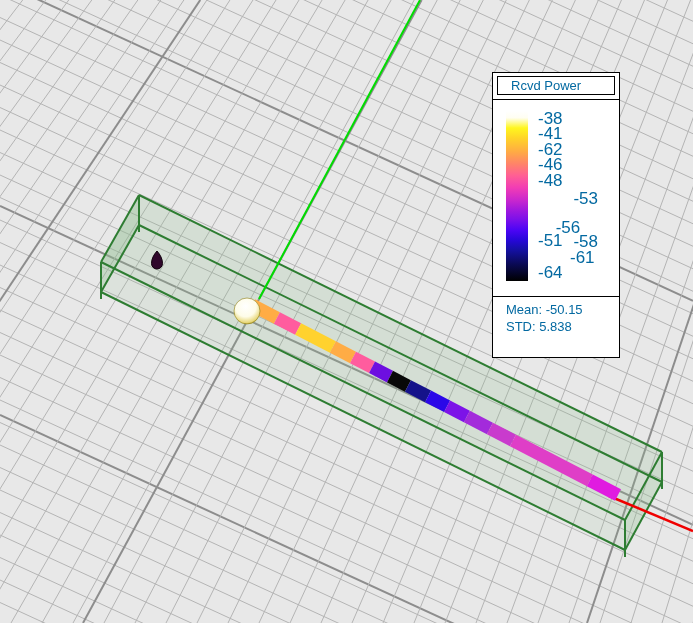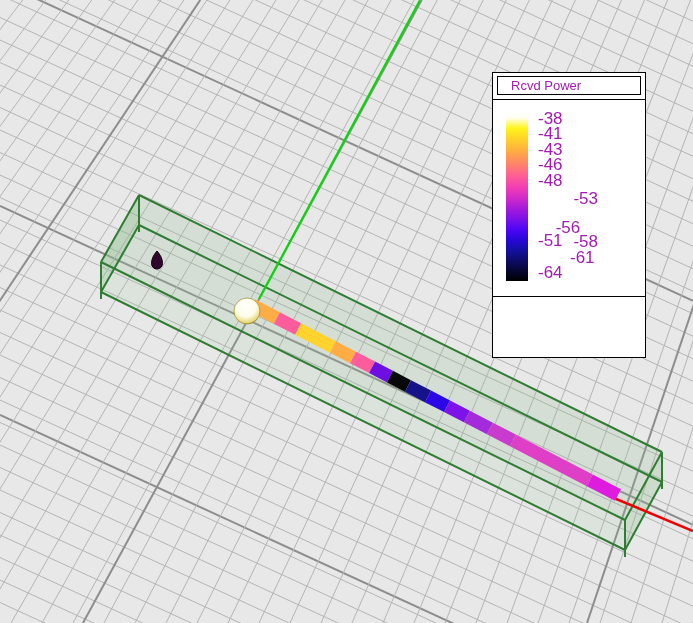--- a/index.html
+++ b/index.html
@@ -1,22 +1,22 @@
 <!DOCTYPE html>
 <html><head>
 <meta charset="utf-8">
 <style>
   html,body{margin:0;padding:0;background:#e8e8e8;}
   #app{position:relative;width:693px;height:623px;overflow:hidden;
        font-family:"Liberation Sans",sans-serif;}
   #scene{position:absolute;left:0;top:0;}
   
-  #legend{position:absolute;left:492px;top:72px;width:154px;height:286px;
+  #legend{position:absolute;left:492px;top:72px;width:128px;height:286px;
           background:#ffffff;border:1px solid #000;box-sizing:border-box;
-          color:#a21caf;font-size:13px;}
+          color:#0369a1;font-size:13px;}
   .sec{box-sizing:border-box;border-bottom:1px solid #000;}
   .lg-row{margin:3px 4px;border:1px solid #000;height:17px;line-height:17px;
           padding-left:13px;box-sizing:content-box;}
   .sec-title{height:24px;}
   .sec-type{height:25px;}
   .sec-bar{position:relative;height:197px;}
   #colorbar{position:absolute;left:13px;top:11px;width:22px;height:170px;}
   .tick{position:absolute;left:45px;width:60px;height:16px;line-height:16px;
         font-size:17px;}
   .sec-stats{border-bottom:none;padding:4px 0 0 13px;}
@@ -213,25 +213,29 @@
     <div class="sec sec-title">
       <div class="lg-row">
         <span>Rcvd Power</span>
       </div>
     </div>
     <div class="sec sec-bar">
       <div id="colorbar" style="background: linear-gradient(rgb(255, 255, 255) 0%, rgb(255, 254, 242) 4%, rgb(255, 246, 30) 10%, rgb(255, 212, 40) 16%, rgb(255, 171, 68) 24%, rgb(255, 132, 104) 31%, rgb(255, 95, 148) 38%, rgb(242, 61, 180) 45%, rgb(204, 40, 204) 52%, rgb(162, 25, 221) 58%, rgb(122, 16, 234) 64%, rgb(76, 5, 245) 70%, rgb(38, 7, 216) 76%, rgb(20, 16, 160) 82%, rgb(10, 10, 85) 90%, rgb(0, 0, 0) 100%);"></div>
       <div id="ticks">
           <div class="tick" style="top: 10.7273px;">-38</div>
           <div class="tick" style="top: 26.1818px;">-41</div>
-          <div class="tick" style="top: 41.6364px;">-43</div>
+          <div class="tick" style="top: 41.6364px;">-62</div>
           <div class="tick" style="top: 57.0909px;">-46</div>
           <div class="tick" style="top: 72.5455px;">-48</div>
           <div class="tick" style="top: 103px; margin-top: 30px;">-51</div>
           <div class="tick" style="top: 91px; text-align: right;">-53</div>
           <div class="tick" style="top: 120px; text-align: center;">-56</div>
           <div class="tick" style="top: 134.364px; text-align: right;">-58</div>
           <div class="tick" style="top: 149.818px; margin-left: 32px;">-61</div>
           <div class="tick" style="top: 165.273px;">-64</div>
         </div>
     </div>
+    <div class="sec sec-stats">
+      <div>Mean: -50.15</div>
+      <div>STD: 5.838</div>
+    </div>
   </div>
 </div>
 
 </body></html>

